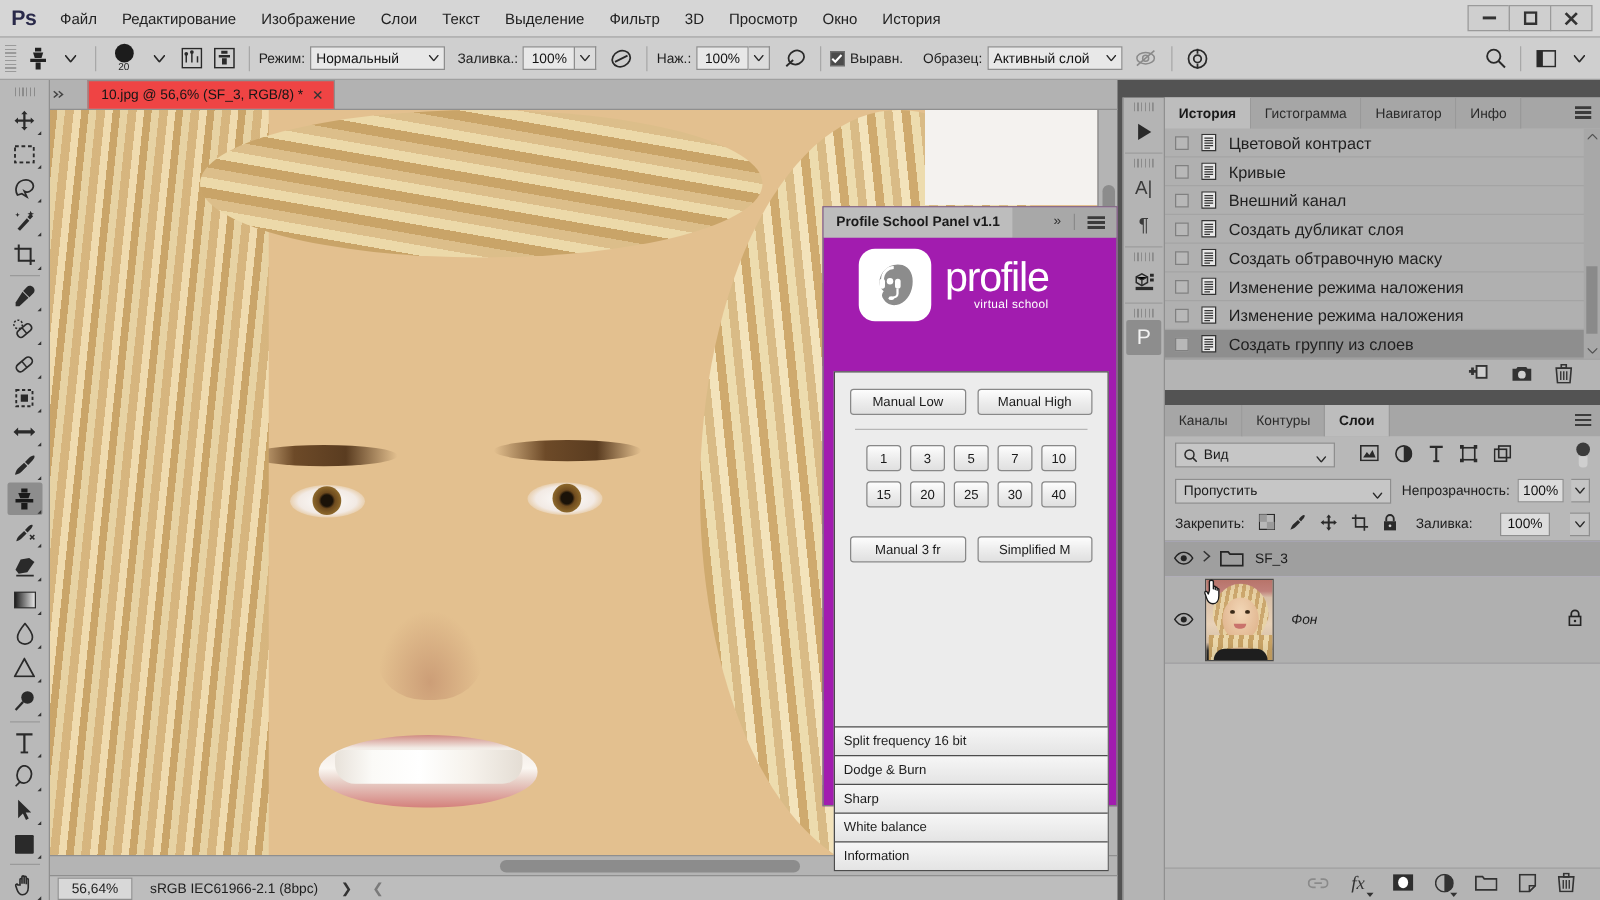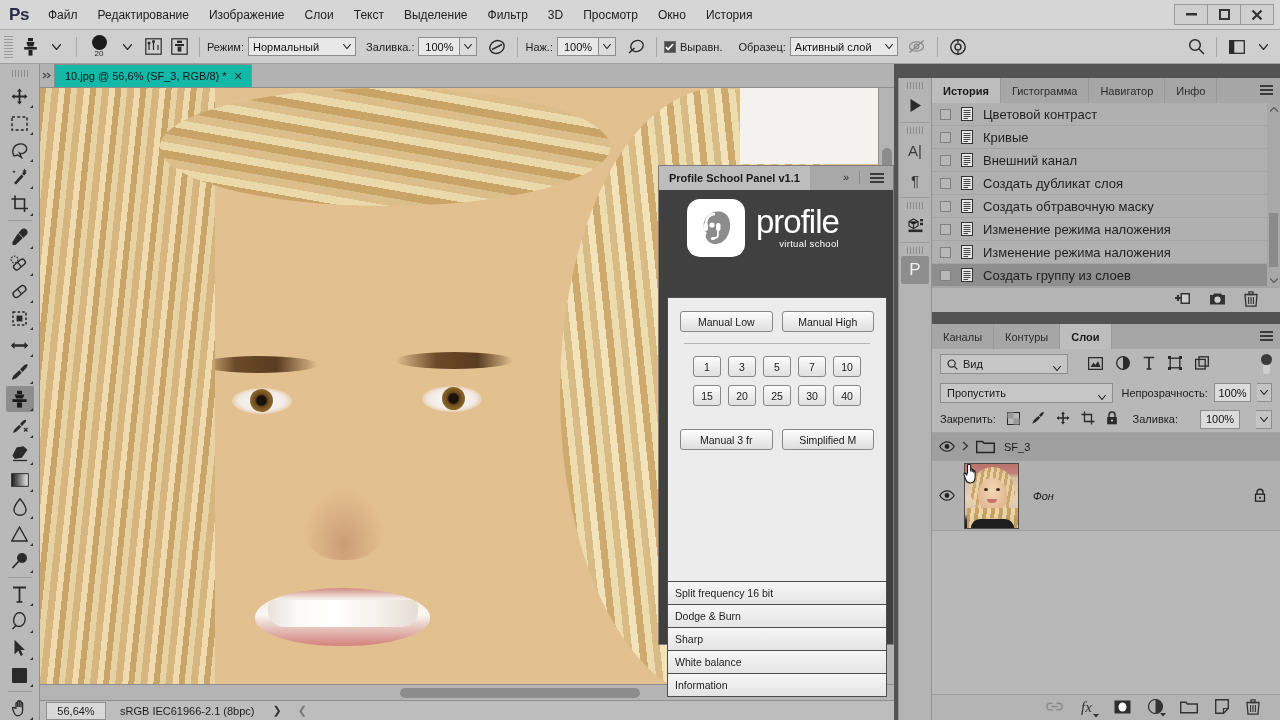--- a/index.html
+++ b/index.html
@@ -117,26 +117,26 @@
     position: absolute; left: 40px; top: 64px; width: 854px; height: 24px;
     background: #b2b2b2; border-bottom: 1px solid #8f8f8f;
     display: flex; align-items: flex-end;
   }
   .tabbar-grip {
     width: 14px; height: 24px;
     display: flex; align-items: center; justify-content: center;
     color: #555; font-size: 9px;
   }
   .doctab {
-    height: 23px; background: #14b8a6;
+    height: 23px; background: #ef4444;
     border: 1px solid #8f8f8f; border-bottom: none;
     display: flex; align-items: center; gap: 7px;
     padding: 0 8px 0 10px;
     font-size: 11px; color: #161616;
-    margin-left: 0;
+    margin-left: 16px;
   }
   .doctab .tclose { color: #333; font-size: 11px; }
 
   
   .canvas-area {
     position: absolute; left: 40px; top: 88px; width: 854px; height: 612px;
     background: #8a8a8a; overflow: hidden;
   }
   .photo {
     position: absolute; left: 0; top: 0; width: 838px; height: 612px;
@@ -316,21 +316,21 @@
     display: flex; align-items: center; justify-content: flex-end;
     gap: 17px; padding-right: 20px;
   }
 
   
   .cursor-hand { position: absolute; left: 962px; top: 462px; width: 18px; height: 22px; pointer-events: none; }
 
   
   .profile-panel {
     position: absolute; left: 658px; top: 165px; width: 236px; height: 480px;
-    background: #404040; border: 1px solid #7d7d7d;
+    background: #a21caf; border: 1px solid #7d7d7d;
   }
   .pp-titlebar {
     height: 24px; display: flex; align-items: center;
     background: #b3b3b3; position: relative;
   }
   .pp-title {
     font-size: 11px; font-weight: bold; color: #1a1a1a;
     padding-left: 10px; line-height: 24px;
     background: #bdbdbd; height: 24px; padding-right: 10px;
   }

